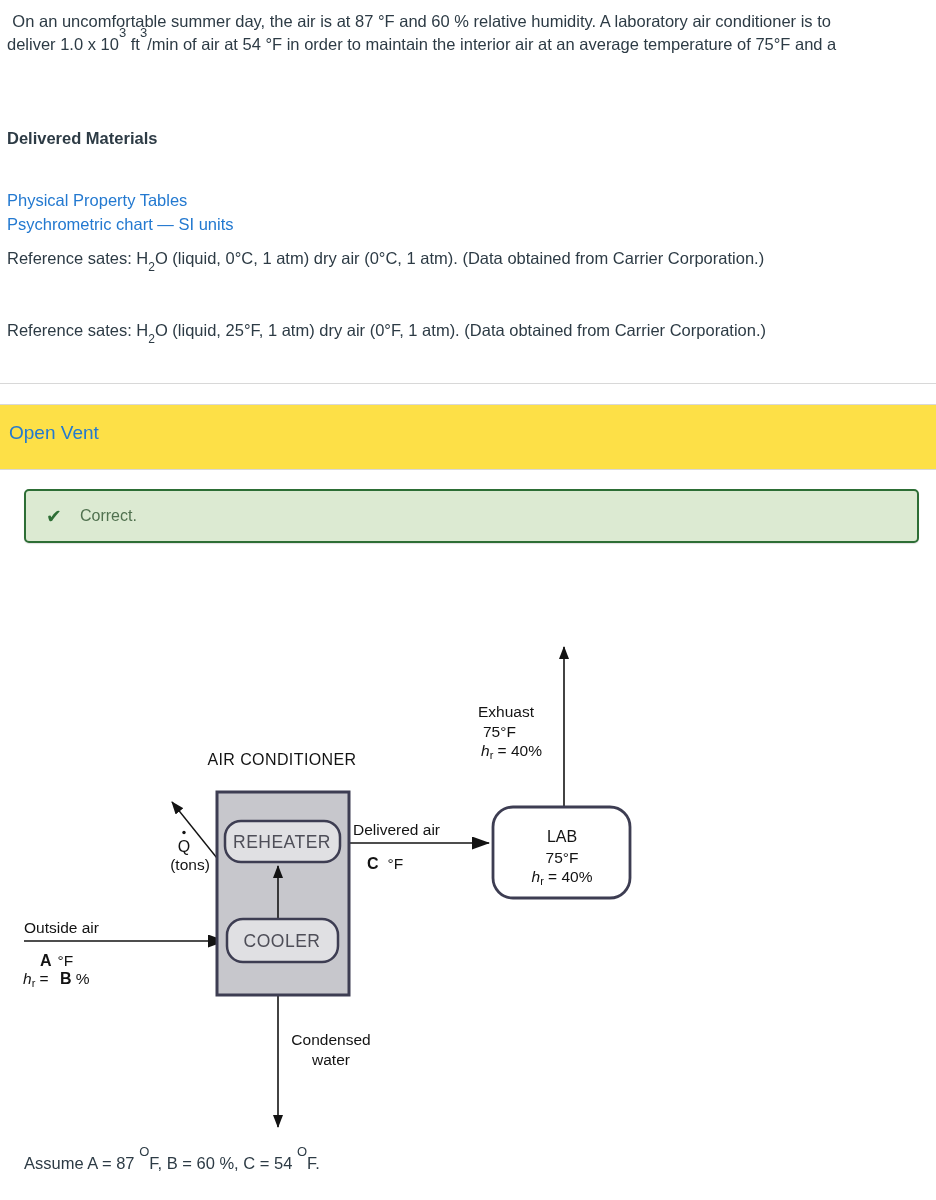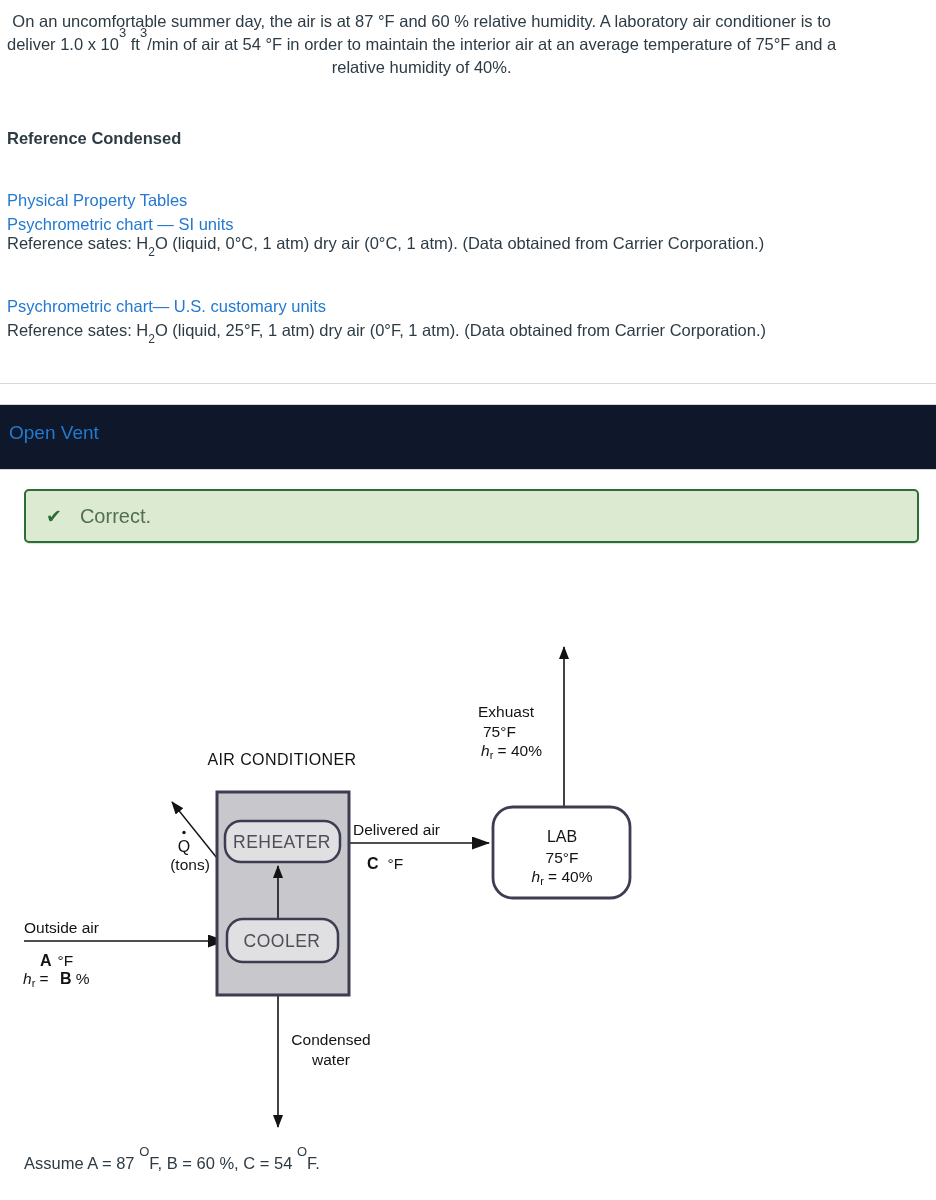--- a/index.html
+++ b/index.html
@@ -5,57 +5,55 @@
   html,body{margin:0;padding:0;background:#fff;}
   body{font-family:"Liberation Sans","DejaVu Sans",sans-serif;color:#2d3b45;}
   #page{position:relative;width:936px;height:1200px;background:#fff;overflow:hidden;text-align:center;}
   .abs{position:absolute;}
   .txt{font-size:16.5px;line-height:23px;white-space:nowrap;}
   .bold{font-weight:bold;}
   .link{color:#2379d0;text-decoration:none;cursor:pointer;}
   sup.s{font-size:13px;line-height:0;position:relative;top:-7px;}
   sub.s{font-size:12px;line-height:0;position:relative;top:3px;}
   .divider{left:0;right:0;top:383px;border-top:1px solid #d8d8d8;height:0;}
-  .band{left:0;right:0;top:404px;height:66px;background:#0f172a;
+  .band{left:0;right:0;top:404px;height:66px;background:#fde047;
         border-top:1px solid #d8d8d8;border-bottom:1px solid #d8d8d8;box-sizing:border-box;}
   .band-title{position:absolute;left:9px;top:17px;font-size:19px;}
   .banner{left:24px;width:895px;top:489px;height:54px;box-sizing:border-box;
           background:#dcead2;border:2px solid #2d6e35;border-radius:5px;
           display:flex;align-items:center;box-shadow:0 1px 1px rgba(0,0,0,0.12);}
   .check{color:#2d6e35;font-size:19px;font-weight:bold;margin-left:20px;line-height:1;}
-  .ctext{color:#50714f;font-size:20px;margin-left:18px;}
+  .ctext{color:#50714f;font-size:16px;margin-left:18px;}
   .expl{left:24px;top:594px;}
   .assume{left:24px;top:1152px;}
   svg text{font-family:"Liberation Sans","DejaVu Sans",sans-serif;fill:#131313;}
   .dt{font-size:15.5px;}
   .dt16{font-size:16px;}
   .dtb{font-weight:bold;font-size:16px;}
   .unitlbl{font-size:17.5px;fill:#4e4e58;letter-spacing:0.5px;}
   .actitle{font-size:16px;letter-spacing:0.4px;}
   .ital{font-style:italic;}
 </style>
 </head>
 <body>
 
 <div id="page">
 
   <div class="abs txt" style="left:7px;top:10px;">
     <div><span>On an uncomfortable summer day, the air is at 87 °F and 60 % relative humidity. A laboratory air conditioner is to</span></div>
     <div><span>deliver 1.0 x 10</span><sup class="s">3</sup><span> ft</span><sup class="s">3</sup><span>/min of air at 54 °F in order to maintain the interior air at an average temperature of 75°F and a</span></div>
-    <div><span>relative humidity of 40%.</span></div>
   </div>
 
-  <div class="abs txt bold" style="left:7px;top:127px;">Reference Condensed</div>
+  <div class="abs txt bold" style="left:7px;top:127px;">Delivered Materials</div>
 
   <a class="abs txt link" style="left:7px;top:175px;margin-top:14px;">Physical Property Tables</a>
 
   <a class="abs txt link" style="left:7px;top:213px;">Psychrometric chart — SI units</a>
-  <div class="abs txt" style="left:7px;top:232px;"><span>Reference sates: H</span><sub class="s">2</sub><span>O (liquid, 0°C, 1 atm) dry air (0°C, 1 atm). (Data obtained from Carrier Corporation.)</span></div>
+  <div class="abs txt" style="left:7px;top:247px;"><span>Reference sates: H</span><sub class="s">2</sub><span>O (liquid, 0°C, 1 atm) dry air (0°C, 1 atm). (Data obtained from Carrier Corporation.)</span></div>
 
-  <a class="abs txt link" style="left:7px;top:295px;">Psychrometric chart— U.S. customary units</a>
   <div class="abs txt" style="left:7px;top:319px;"><span>Reference sates: H</span><sub class="s">2</sub><span>O (liquid, 25°F, 1 atm) dry air (0°F, 1 atm). (Data obtained from Carrier Corporation.)</span></div>
 
   <div class="abs divider"></div>
   <div class="abs band">
     <a class="band-title link">Open Vent</a>
   </div>
 
   <div class="abs banner">
     <span class="check">✔</span>
     <span class="ctext">Correct.</span>

